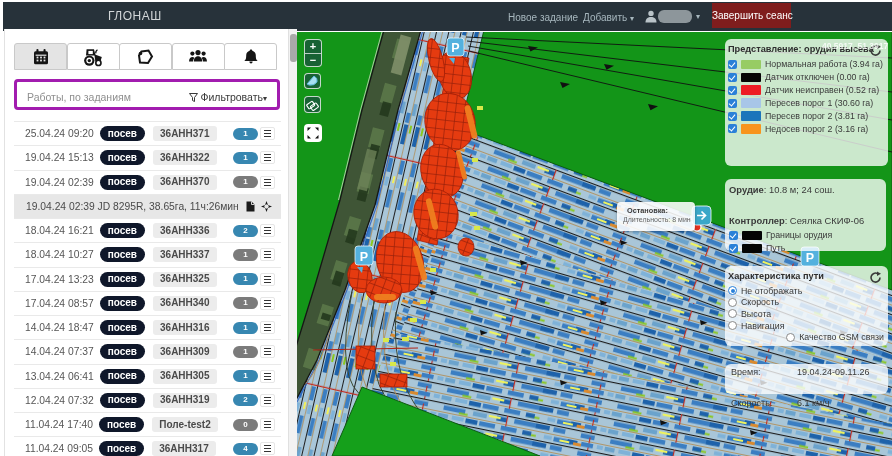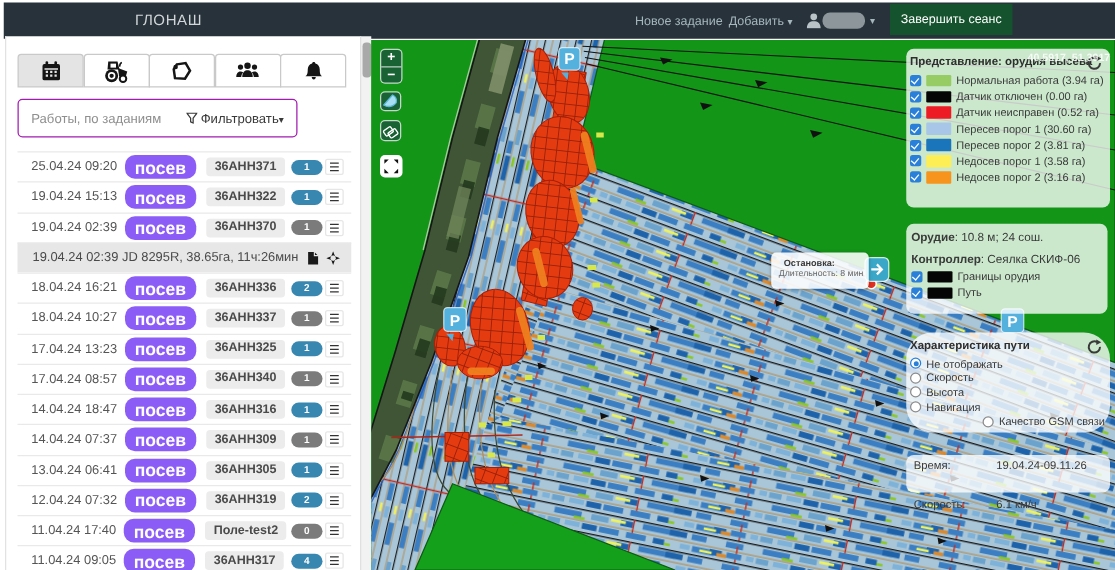--- a/index.html
+++ b/index.html
@@ -2,37 +2,37 @@
 <html><head>
 <meta charset="utf-8">
 <style>
 *{margin:0;padding:0;box-sizing:border-box;font-family:"Liberation Sans",sans-serif;}
 html,body{width:892px;height:456px;overflow:hidden;background:#fff;position:relative;}
 .abs{position:absolute;}
 
 #topbar{position:absolute;left:3px;top:2px;width:889px;height:29px;background:#27323a;}
 #brand{position:absolute;left:105px;top:7px;color:#d2d6d8;font-size:12px;letter-spacing:.5px;}
 .nav{position:absolute;top:10px;color:#a6b6bd;font-size:10px;}
-#logoutbtn{position:absolute;left:709px;top:1px;width:98px;height:25px;background:#14532d;color:#fff;font-size:10px;text-align:center;line-height:25px;white-space:nowrap;}
+#logoutbtn{position:absolute;left:709px;top:1px;width:79px;height:25px;background:#7f1d1d;color:#fff;font-size:10px;text-align:center;line-height:25px;white-space:nowrap;}
 #userblob{position:absolute;left:655px;top:8px;width:34px;height:13px;background:#8d969b;border-radius:6px;}
 
 #sidebar{position:absolute;left:4px;top:29px;width:284px;height:427px;background:#fff;border-left:1px solid #e2e2e2;}
 #tabs{position:absolute;left:9px;top:14px;width:263px;height:27px;}
 .tab{position:absolute;top:0;width:53px;height:27px;border:1px solid #c9c9c9;background:#fff;border-radius:3px 3px 0 0;}
 .tab.active{background:#e4e4e4;}
 .tab svg{display:block;margin:4px auto 0;}
-#searchbox{position:absolute;left:9px;top:50px;width:224px;height:31px;border:1px solid #a21caf;border-radius:4px;background:#fff;}
+#searchbox{position:absolute;left:9px;top:50px;width:266px;height:31px;border:3px solid #a21caf;border-radius:4px;background:#fff;}
 #searchph{position:absolute;left:10px;top:9px;font-size:10.5px;color:#8f8f8f;}
 #filter{position:absolute;right:10px;top:9px;font-size:10.5px;color:#3a3a3a;}
 
 #list{position:absolute;left:9px;top:92px;width:267px;}
 .row{position:relative;height:24.25px;border-top:1px solid #e9e9e9;display:flex;align-items:center;background:#fff;}
 .row.sel{background:#e7e7e7;}
 .date{font-size:10.3px;color:#555;margin-left:11px;white-space:nowrap;}
-.pv{font-size:14px;font-weight:bold;color:#fff;background:#8b5cf6;border-radius:8px;padding:2.5px 8px;margin-left:6px;line-height:1;}
+.pv{font-size:10px;font-weight:bold;color:#fff;background:#0f172a;border-radius:8px;padding:2.5px 8px;margin-left:6px;line-height:1;}
 .fid{font-size:10px;font-weight:bold;color:#4a4a4a;background:#ececec;border-radius:3px;padding:2.5px 7px;margin-left:8px;line-height:1;white-space:nowrap;text-align:center;}
 .sp{flex:1;}
 .cnt{width:25px;height:12px;border-radius:7px;color:#fff;font-size:8px;font-weight:bold;text-align:center;line-height:12px;}
 .cnt.b{background:#3787b1;}
 .cnt.g{background:#7b7b7b;}
 .burger{width:15px;height:13px;border:1px solid #e6e6e6;border-radius:2px;margin-left:2px;margin-right:6px;display:flex;flex-direction:column;justify-content:center;align-items:center;}
 .burger div{height:1.4px;width:7.5px;background:#333;margin-bottom:2px;}.burger div:first-child{margin-top:2px;}.burger div:nth-child(4){display:none;}
 .seltext{font-size:10.3px;color:#4a4a4a;margin-left:12px;white-space:nowrap;}
 
 #sbtrack{position:absolute;left:288px;top:29px;width:9px;height:427px;background:#f2f2f2;border-left:1px solid #e0e0e0;}
@@ -45,21 +45,21 @@
 #zoomctl{left:304px;top:39px;width:18px;height:28px;}
 #zoomctl .zc{height:13px;text-align:center;line-height:12px;font-size:11px;font-weight:bold;color:#fff;}
 #zoomctl .zdiv{height:1px;background:rgba(255,255,255,.7);}
 #layersctl{left:304px;top:73px;width:17px;height:16px;}
 #tagsctl{left:304px;top:96px;width:17px;height:17px;}
 #fsctl{position:absolute;left:304px;top:124px;width:18px;height:18px;background:#fff;border-radius:4px;}
 
 .panel{position:absolute;background:rgba(255,255,255,.78);border-radius:6px;color:#333;}
 #panel1{left:725px;top:39px;width:163px;height:127px;padding:5px 4px 4px 3px;}
 #panel2{left:725px;top:179px;width:161px;height:72px;padding:5px 4px 4px 4px;}
-#panel3{left:725px;top:266px;width:163px;height:80px;padding:5px 4px 4px 3px;border-radius:21px;}
+#panel3{left:725px;top:266px;width:163px;height:80px;padding:5px 4px 4px 3px;}
 #panel4{left:725px;top:364px;width:163px;height:30px;padding:3px 6px;}
 .ptitle{font-size:9.2px;font-weight:bold;color:#2e2e2e;white-space:nowrap;}
 .litem{display:flex;align-items:center;height:12.9px;}
 .cb{width:9px;height:9px;background:#2a80d8;border-radius:2px;position:relative;flex:0 0 9px;}
 .cb:after{content:"";position:absolute;left:2px;top:1px;width:3px;height:5px;border:solid #fff;border-width:0 1.5px 1.5px 0;transform:rotate(40deg);}
 .sw{width:20px;height:9.5px;margin-left:4px;border-radius:1px;flex:0 0 20px;}
 .ltxt{font-size:8.8px;margin-left:4px;white-space:nowrap;color:#3a3a3a;}
 .radio{width:9px;height:9px;border-radius:50%;border:1px solid #8a8a8a;background:#fff;position:relative;flex:0 0 9px;}
 .radio.on{border-color:#2a80d8;}
 .radio.on:after{content:"";position:absolute;left:1.5px;top:1.5px;width:4px;height:4px;border-radius:50%;background:#2a80d8;}
@@ -607,37 +607,32 @@
       <span class="sw" style="background:#a8c6e8;"></span>
       <span class="ltxt">Пересев порог 1 (30.60 га)</span>
     </div>
 
 <div class="litem">
       <span class="cb"></span>
       <span class="sw" style="background:#1b75bb;"></span>
       <span class="ltxt">Пересев порог 2 (3.81 га)</span>
     </div>
 
-<div class="litem">
-      <span class="cb"></span>
-      <span class="sw" style="background:#fdee55;"></span>
-      <span class="ltxt">Недосев порог 1 (3.58 га)</span>
-    </div>
 
 <div class="litem">
       <span class="cb"></span>
       <span class="sw" style="background:#f7941d;"></span>
       <span class="ltxt">Недосев порог 2 (3.16 га)</span>
     </div>
 
 </div>
 
 <div class="panel" id="panel2">
 <div style="font-size:9.4px;color:#3a3a3a;"><b>Орудие</b>: 10.8 м; 24 сош.</div>
-<div style="font-size:9.4px;color:#3a3a3a;margin-top:6px;"><b>Контроллер</b>: Сеялка СКИФ-06</div>
+<div style="font-size:9.4px;color:#3a3a3a;margin-top:20px;"><b>Контроллер</b>: Сеялка СКИФ-06</div>
 <div style="height:3px;"></div>
 
 <div class="litem">
       <span class="cb"></span>
       <span class="sw" style="background:#050505;"></span>
       <span class="ltxt">Границы орудия</span>
     </div>
 
 <div class="litem">
       <span class="cb"></span>

